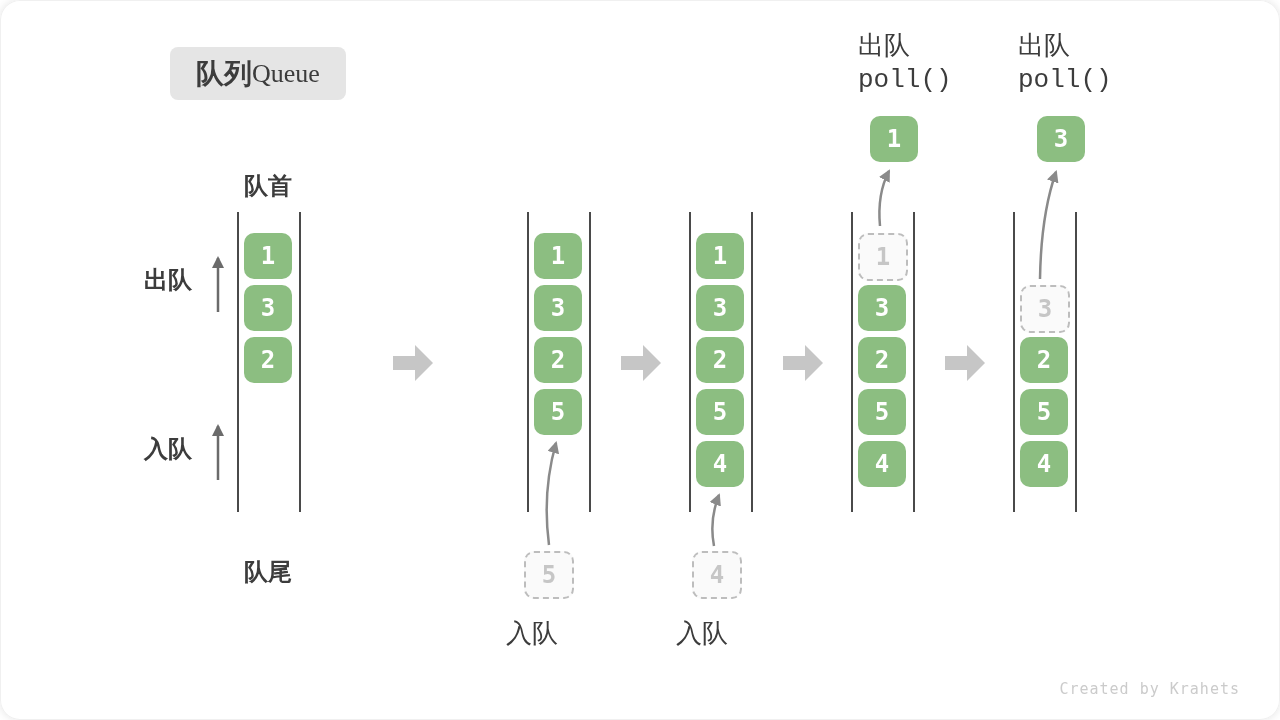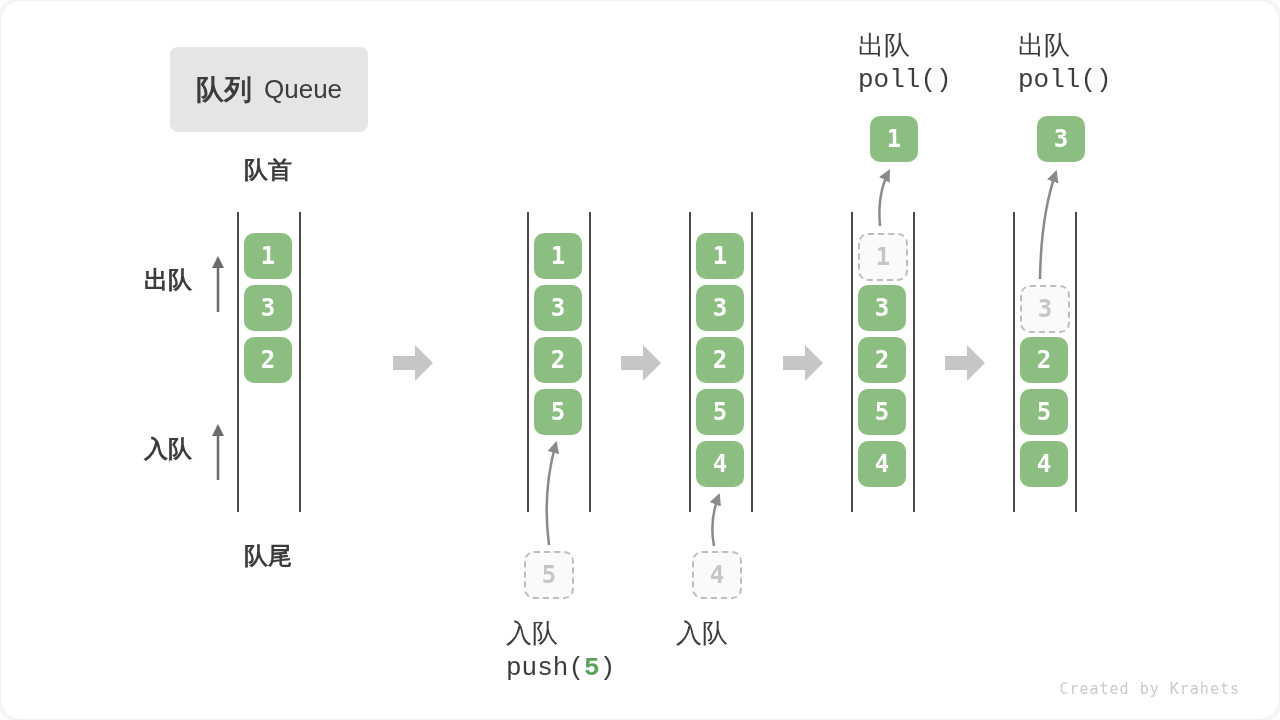--- a/index.html
+++ b/index.html
@@ -1,30 +1,30 @@
 <!DOCTYPE html>
 <html style="--cell-green: #8cbe81; --accent-green: #5ba35b; --text-dark: #3c3c3c; --badge-bg: #e5e5e5; --block-arrow: #c6c6c6; --curve-arrow: #8a8a8a; --side-arrow: #6b6b6b; --dashed-border: #bdbdbd; --dashed-text: #c6c6c6; --watermark: #cbcbcb;"><head>
 <meta charset="utf-8">
 <style>
   html,body{margin:0;padding:0;background:#ffffff;font-family:"Liberation Sans",sans-serif;}
   .canvas{position:relative;width:1280px;height:720px;background:#fff;border-radius:20px;
           box-shadow:0 0 8px rgba(0,0,0,.10), inset 0 0 0 1px #f0f0f0;overflow:hidden;}
   .badge{position:absolute;left:170px;top:47px;height:53px;display:flex;align-items:center;
-         gap:12px;padding:16px 26px;background:var(--badge-bg,#e5e5e5);border-radius:8px;}
+         padding:0 26px;background:var(--badge-bg,#e5e5e5);border-radius:8px;}
   .badge .zh{font-size:28px;font-weight:bold;color:var(--text-dark,#3c3c3c);}
-  .badge .en{font-size:26px;font-family:Liberation Sans, sans-serif;color:var(--text-dark,#3c3c3c);}
+  .badge .en{font-size:26px;font-family:Liberation Serif, serif;color:var(--text-dark,#3c3c3c);}
   .wall{position:absolute;top:212px;width:2px;height:300px;background:#4a4a4a;}
   .cell{position:absolute;width:48px;height:46px;border-radius:10px;background:var(--cell-green,#8cbe81);
         color:#fff;font-size:24px;font-weight:bold;font-family:"DejaVu Sans Mono",monospace;
         display:flex;align-items:center;justify-content:center;}
   .ghost{position:absolute;width:46px;height:44px;border-radius:10px;border:2px dashed var(--dashed-border,#bdbdbd);
          background:#fafafa;color:var(--dashed-text,#c6c6c6);font-size:24px;font-weight:bold;
          font-family:"DejaVu Sans Mono",monospace;display:flex;align-items:center;justify-content:center;}
   .lbl{position:absolute;font-size:24px;font-weight:bold;color:var(--text-dark,#3c3c3c);}
-  .lbl.center{width:62px;text-align:center;}
+  .lbl.center{width:62px;text-align:center;margin-top:16px;}
   .op{position:absolute;color:var(--text-dark,#3c3c3c);}
   .op .op-name{font-size:26px;line-height:34px;}
   .op .op-code{font-size:26px;line-height:36px;font-family:Liberation Mono, monospace;}
   .op .arg{color:var(--accent-green,#5ba35b);font-weight:bold;}
   .overlay{position:absolute;left:0;top:0;pointer-events:none;}
   .watermark{position:absolute;right:40px;bottom:22px;font-size:15px;letter-spacing:1px;
              font-family:"DejaVu Sans Mono",monospace;color:var(--watermark,#cbcbcb);}
 </style>
 </head>
 <body>
@@ -56,21 +56,20 @@
   <div class="cell" style="left:244px;top:285px;">3</div>
   <div class="cell" style="left:244px;top:337px;">2</div>
 
   <div class="cell" style="left:534px;top:233px;">1</div>
   <div class="cell" style="left:534px;top:285px;">3</div>
   <div class="cell" style="left:534px;top:337px;">2</div>
   <div class="cell" style="left:534px;top:389px;">5</div>
   <div class="ghost" style="left:524px;top:551px;">5</div>
   <div class="op" style="left:506px;top:616px;">
     <div class="op-name">入队</div>
-    <div class="op-code"><span>push(</span><span class="arg">5</span><span>)</span></div>
   </div>
 
   <div class="cell" style="left:696px;top:233px;">1</div>
   <div class="cell" style="left:696px;top:285px;">3</div>
   <div class="cell" style="left:696px;top:337px;">2</div>
   <div class="cell" style="left:696px;top:389px;">5</div>
   <div class="cell" style="left:696px;top:441px;">4</div>
   <div class="ghost" style="left:692px;top:551px;">4</div>
   <div class="op" style="left:676px;top:616px;">
     <div class="op-name">入队</div>

